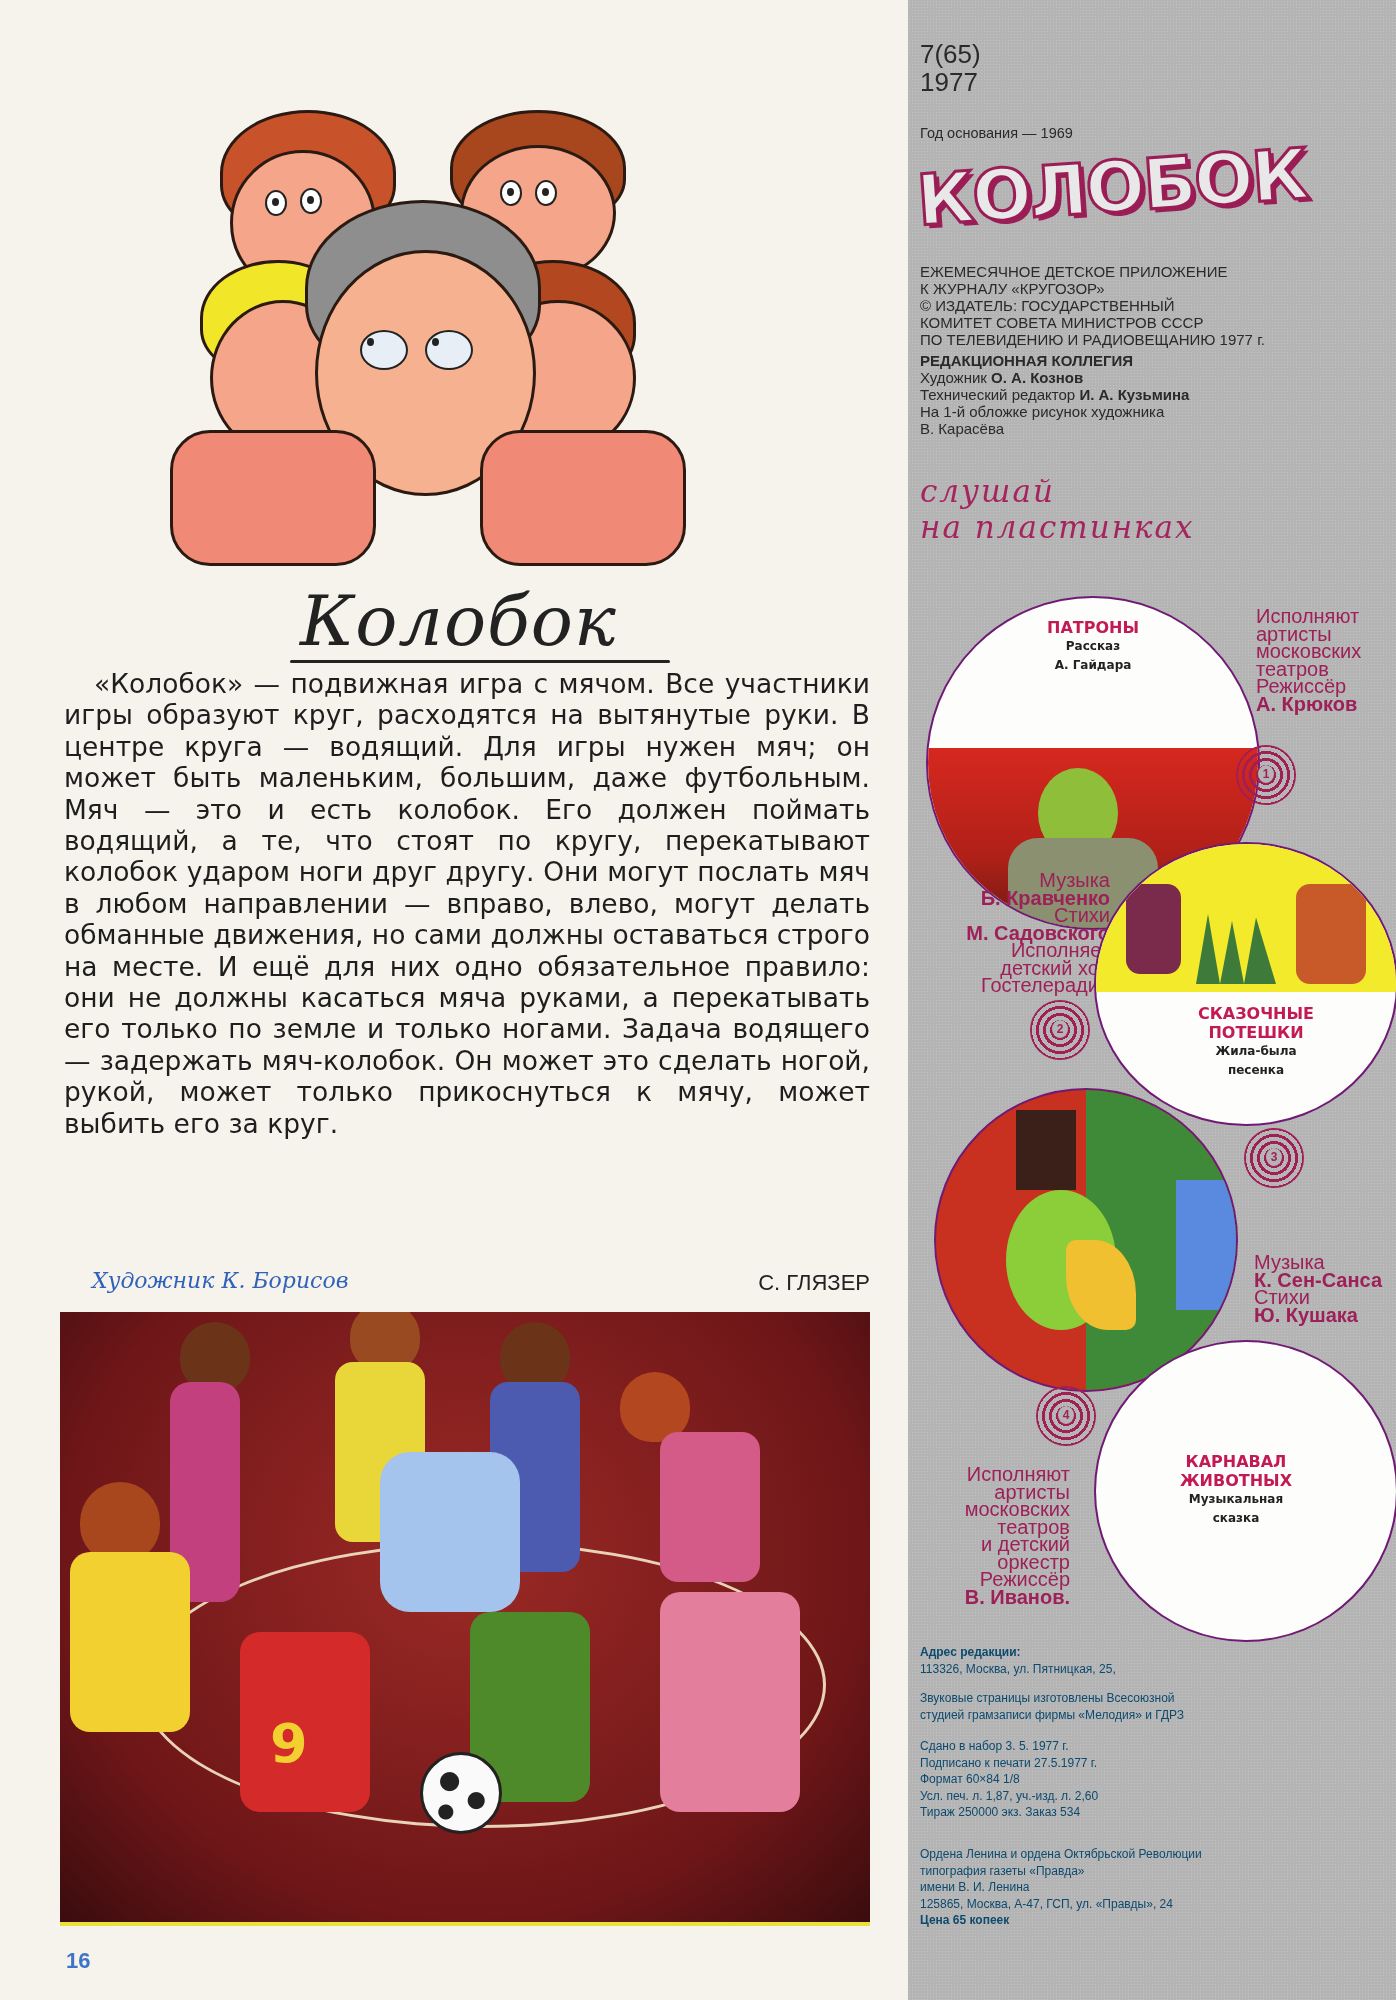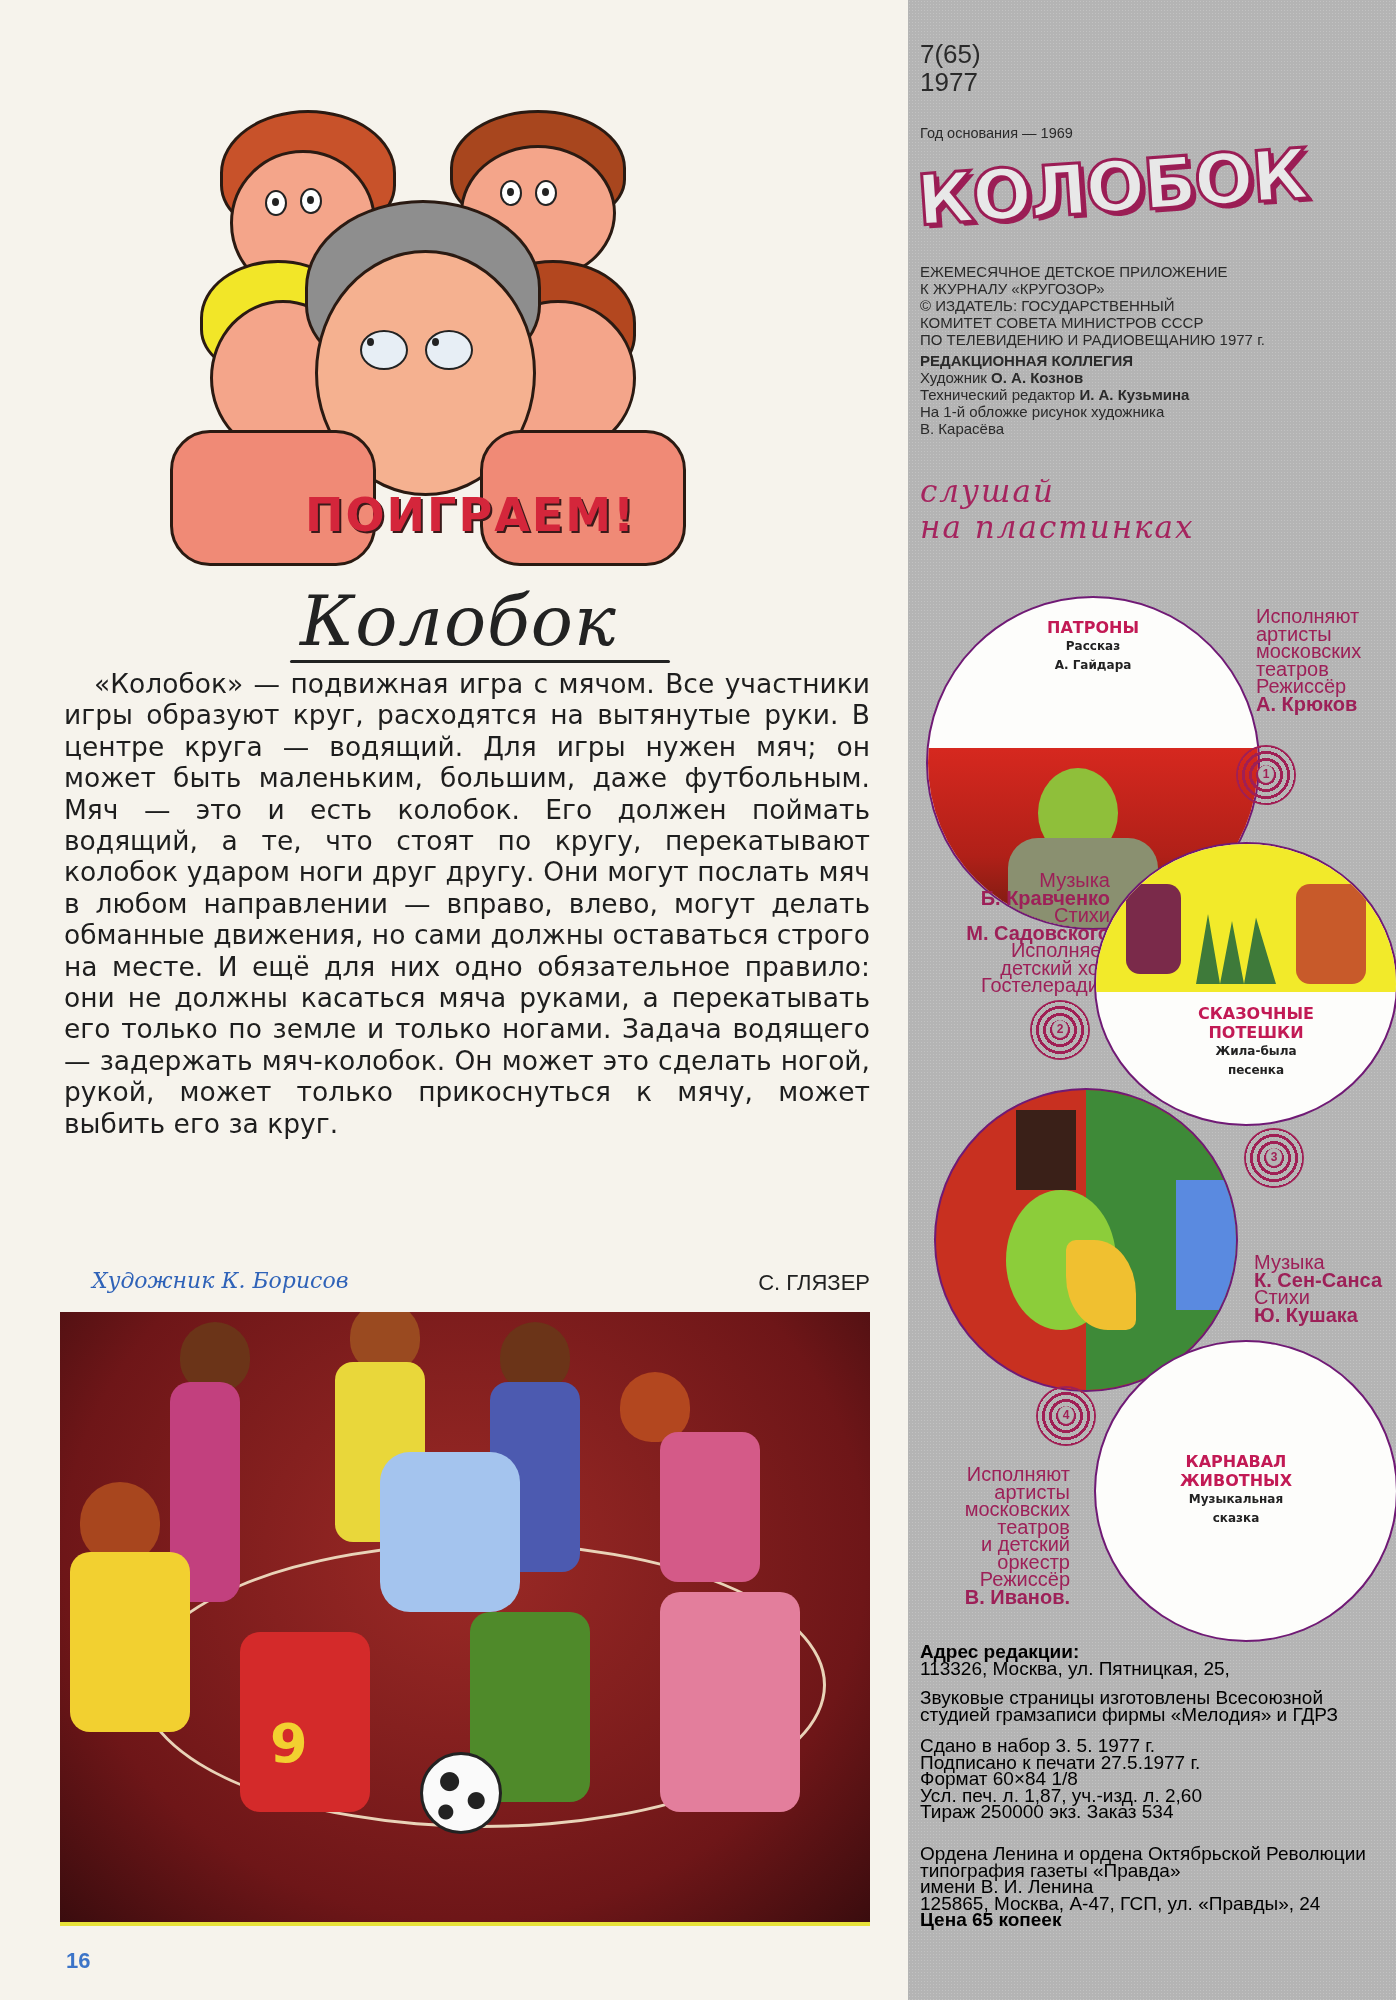--- a/index.html
+++ b/index.html
@@ -54,21 +54,21 @@
   .disc-text { position:absolute; text-align:center; font-weight:bold; font-family:"DejaVu Sans", sans-serif; }
   .disc-title { color:#c21a55; font-size:16px; line-height:19px; }
   .disc-sub { color:#222; font-size:12px; line-height:19px; }
   .credits { position:absolute; font-size:20px; line-height:17.5px; color:#9d2058; }
   .credits .b { font-weight:bold; }
   .credits.right-align { text-align:right; }
   .spiral { position:absolute; width:60px; height:60px; border-radius:50%;
     background: repeating-radial-gradient(circle, #a01f55 0 3px, transparent 3px 7px); }
   .spiral span { position:absolute; left:22px; top:20px; width:16px; height:18px; background:#b4b4b4; border-radius:50%; font-size:12px; font-weight:bold; color:#a01f55; text-align:center; line-height:18px; }
 
-  .colophon { position:absolute; left:920px; font-size:19px; line-height:16.5px; color:#000000; }
+  .colophon { position:absolute; left:920px; font-size:12px; line-height:16.5px; color:#0c4a6e; }
   .colophon .b { font-weight:bold; }
 </style>
 </head>
 <body>
 
 <div class="left">
 
   <div class="hero">
 
     <div class="hair" style="left:10px;top:70px;width:170px;height:120px;background:#c8522a;"></div>
@@ -88,21 +88,20 @@
     <div class="face" style="left:270px;top:260px;width:150px;height:150px;background:#f4a58a;"></div>
 
     <div class="hair" style="left:95px;top:160px;width:230px;height:170px;background:#8e8e8e;"></div>
     <div class="face" style="left:105px;top:210px;width:215px;height:240px;background:#f5b190;"></div>
     <div class="eye" style="left:150px;top:290px;width:44px;height:36px;background:#e7eef5;"></div>
     <div class="eye" style="left:215px;top:290px;width:44px;height:36px;background:#e7eef5;"></div>
 
     <div class="hand" style="left:-40px;top:390px;width:200px;height:130px;"></div>
     <div class="hand" style="left:270px;top:390px;width:200px;height:130px;"></div>
 
-    <div class="hero-title-bottom">ПОИГРАЕМ!</div>
   </div>
 
   <div class="script-title">Колобок</div>
   <div class="underline-swash"></div>
 
   <div class="article">
     <p>«Колобок» — подвижная игра с мячом. Все участники игры образуют круг, расходятся на вытянутые руки. В центре круга — водящий. Для игры нужен мяч; он может быть маленьким, большим, даже футбольным. Мяч — это и есть колобок. Его должен поймать водящий, а те, что стоят по кругу, перекатывают колобок ударом ноги друг другу. Они могут послать мяч в любом направлении — вправо, влево, могут делать обманные движения, но сами должны оставаться строго на месте. И ещё для них одно обязательное правило: они не должны касаться мяча руками, а перекатывать его только по земле и только ногами. Задача водящего — задержать мяч-колобок. Он может это сделать ногой, рукой, может только прикоснуться к мячу, может выбить его за круг.</p>
   </div>
 
   <div class="signature-row">

